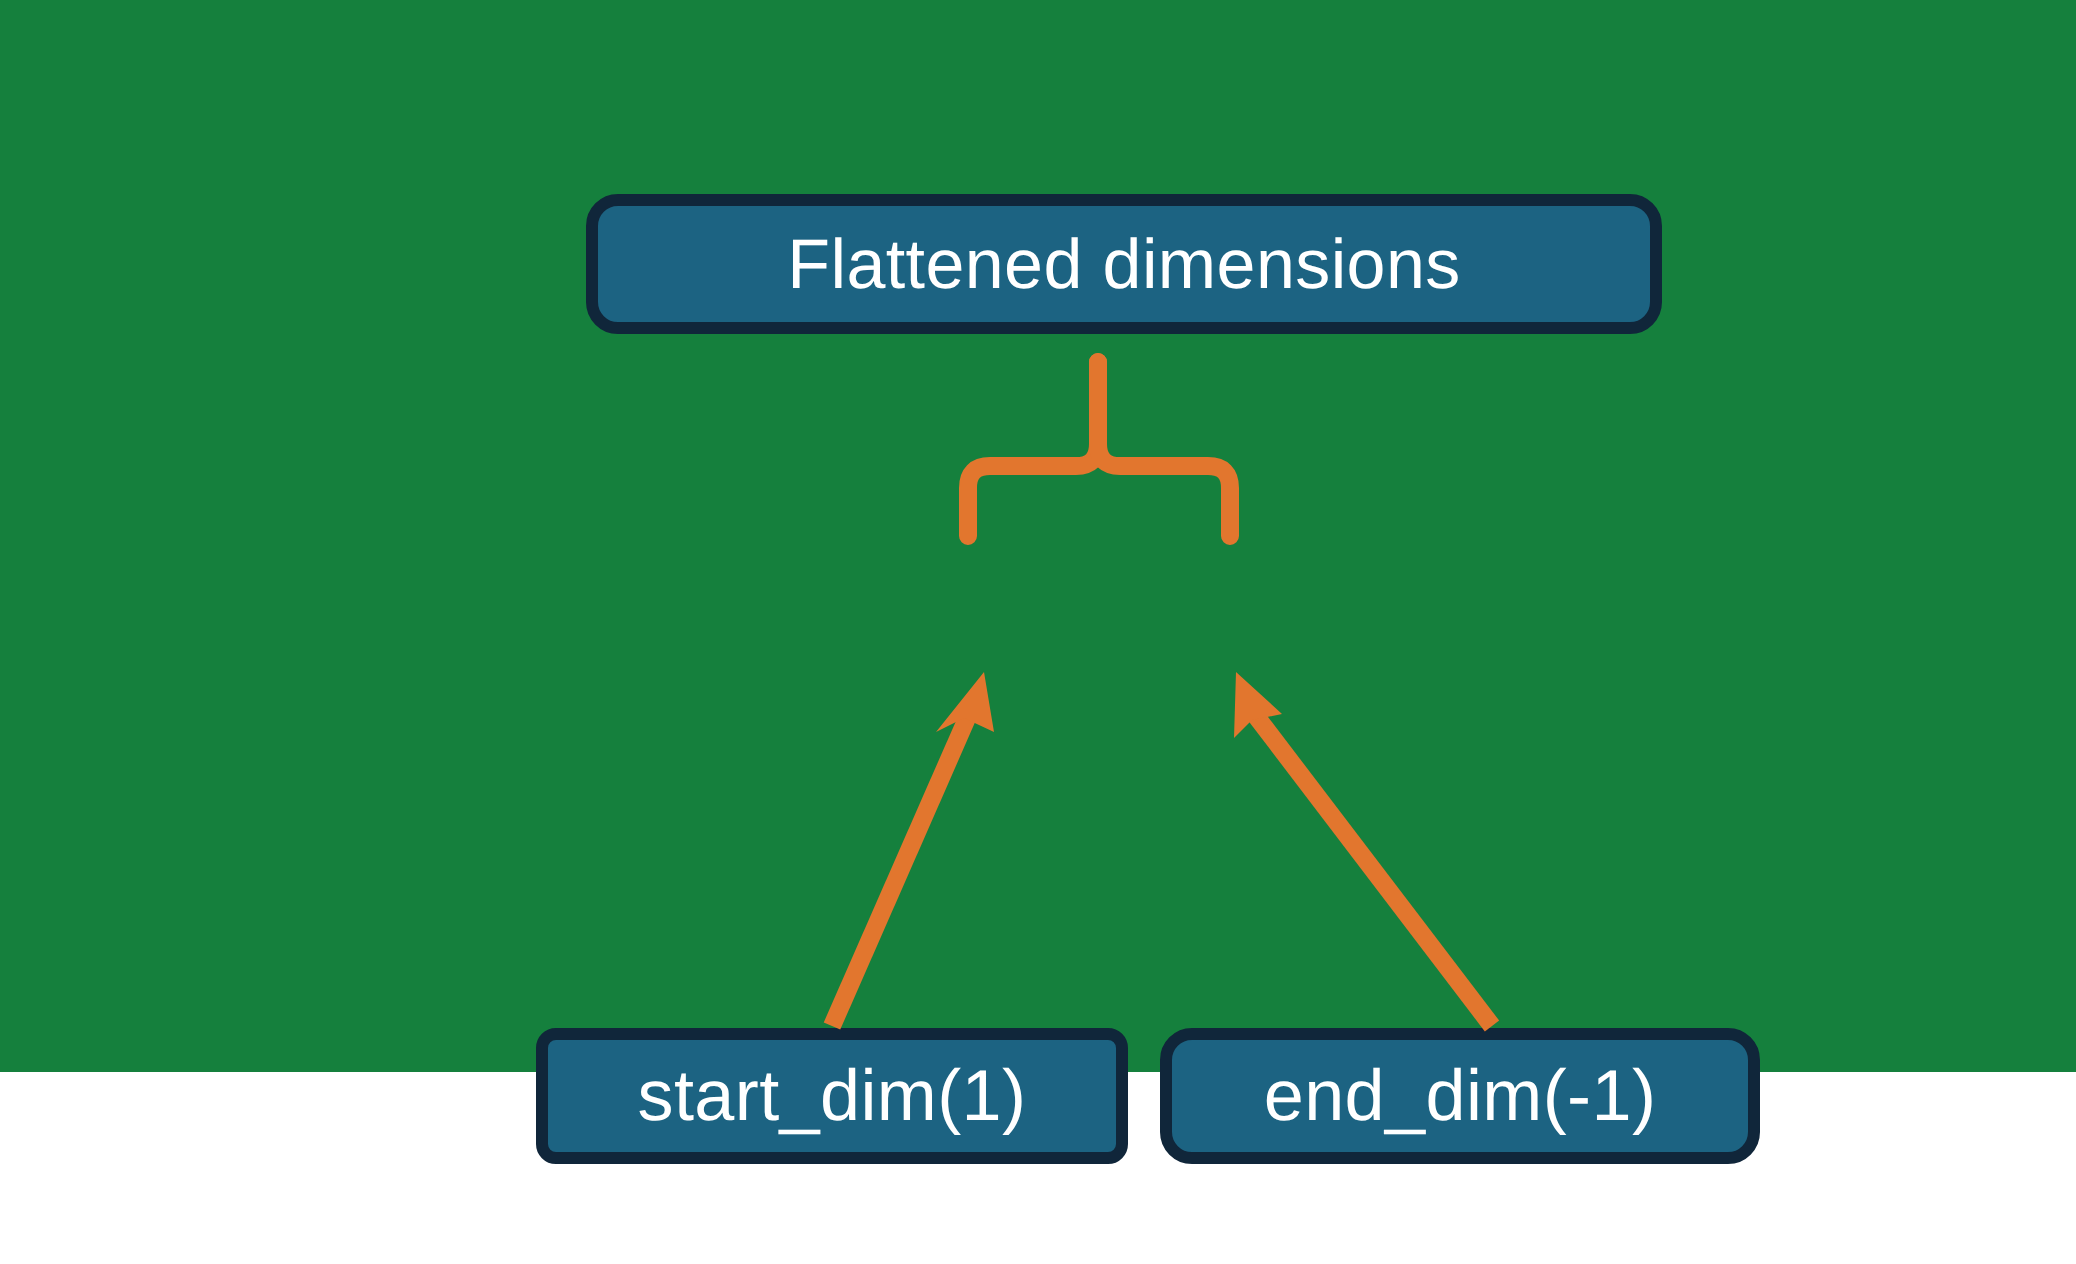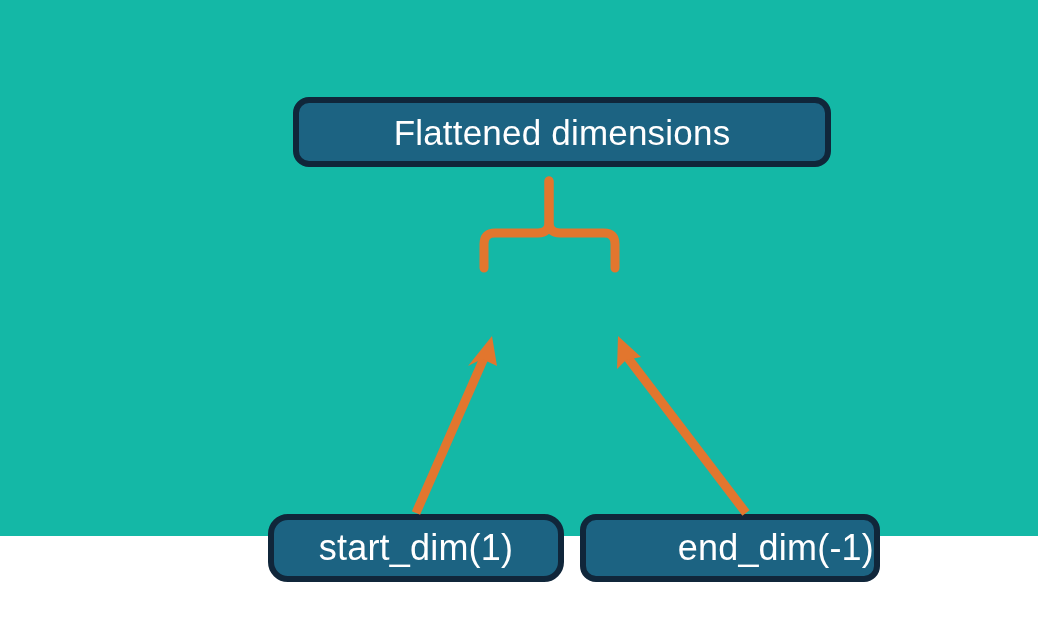--- a/index.html
+++ b/index.html
@@ -10,21 +10,21 @@
   body {
     width: 1038px;
     height: 632px;
     font-family: "Liberation Sans", sans-serif;
     overflow: hidden;
   }
   #diagram {
     position: relative;
     width: 1038px;
     height: 536px;
-    background: #14b8a6;
+    background: #15803d;
   }
   .node {
     position: absolute;
     box-sizing: border-box;
     background: #1c6382;
     border: 6px solid #10263a;
     border-radius: 18px;
     display: flex;
     align-items: center;
     justify-content: center;
@@ -58,29 +58,28 @@
   }
   #node-shape .node-label {
     font-size: 55px;
     letter-spacing: 1px;
   }
   #node-start-dim {
     left: 268px;
     top: 514px;
     width: 296px;
     height: 68px;
-    border-radius: 20px;
+    border-radius: 10px;
   }
   #node-end-dim {
     left: 580px;
     top: 514px;
     width: 300px;
     height: 68px;
     border-radius: 16px;
-    justify-content: flex-end;
   }
   #node-start-dim .node-label,
   #node-end-dim .node-label {
     font-size: 36px;
   }
   
   #connectors {
     position: absolute;
     left: 0;
     top: 0;

